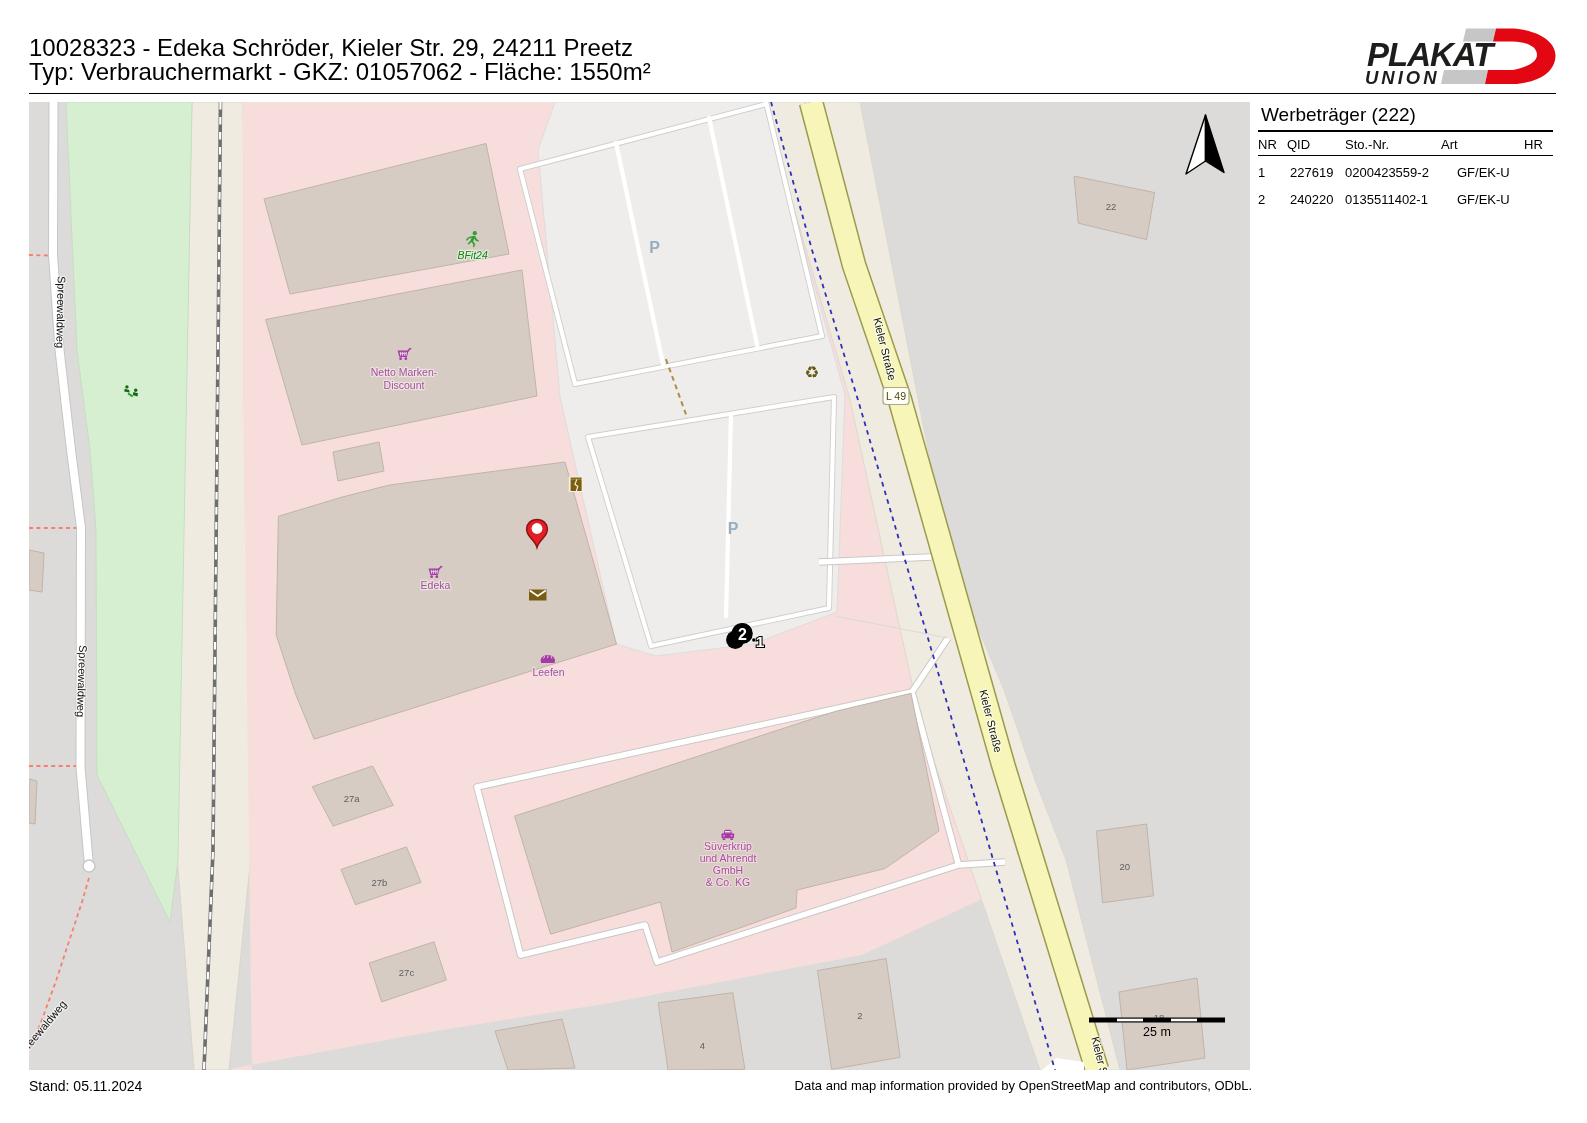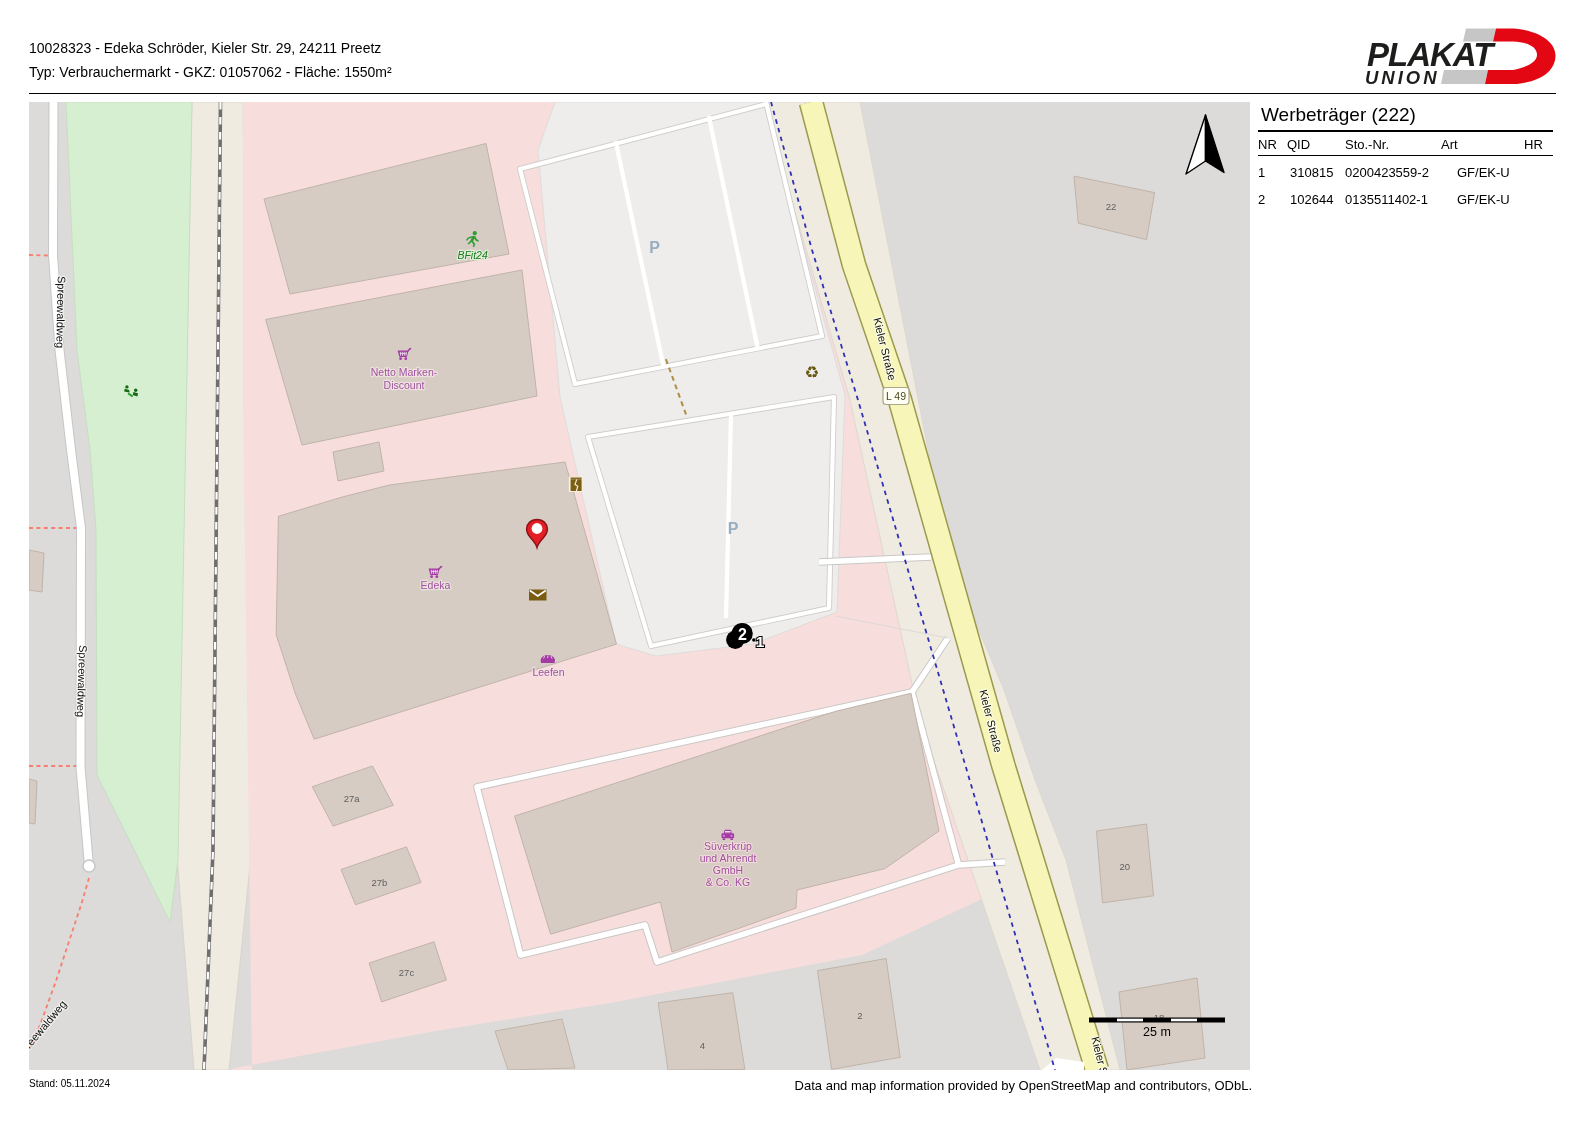--- a/index.html
+++ b/index.html
@@ -3,21 +3,21 @@
 <meta charset="utf-8">
 <style>
   html,body{margin:0;padding:0;}
   body{width:1587px;height:1123px;background:#ffffff;position:relative;
        font-family:"Liberation Sans", sans-serif;overflow:hidden;}
   .abs{position:absolute;}
 </style>
 </head>
 <body>
 
-<div class="abs" style="left:29px;top:36px;font-size:14px;line-height:24px;color:#000;">
+<div class="abs" style="left:29px;top:36px;font-size:24px;line-height:24px;color:#000;">
 10028323 - Edeka Schröder, Kieler Str. 29, 24211 Preetz<br>
 Typ: Verbrauchermarkt - GKZ: 01057062 - Fläche: 1550m²
 </div>
 
 <svg class="abs" style="left:1355px;top:20px;" width="210" height="70" viewBox="1355 20 210 70">
 
   <polygon points="1466,28.5 1496,28.5 1493,41.5 1463,41.5" fill="#c6c6c6"></polygon>
 
   <polygon points="1444,70 1488,70 1485,84 1441,84" fill="#c6c6c6"></polygon>
 
@@ -299,28 +299,28 @@
     <span class="abs" style="left:29px;text-align:right;">QID</span>
     <span class="abs" style="left:87px;">Sto.-Nr.</span>
     <span class="abs" style="left:183px;">Art</span>
     <span class="abs" style="left:266px;">HR</span>
   </div>
 
   <div class="abs" style="left:0;top:154.5px;width:295px;height:1.5px;background:#000;"></div>
 
   <div class="abs" style="left:0;top:165px;width:298px;font-size:13px;">
     <span class="abs" style="left:0px;">1</span>
-    <span class="abs" style="left:32px;">310815</span>
+    <span class="abs" style="left:32px;">227619</span>
     <span class="abs" style="left:87px;">0200423559-2</span>
     <span class="abs" style="left:199px;">GF/EK-U</span>
   </div>
 
   <div class="abs" style="left:0;top:192px;width:298px;font-size:13px;">
     <span class="abs" style="left:0px;">2</span>
-    <span class="abs" style="left:32px;">102644</span>
+    <span class="abs" style="left:32px;">240220</span>
     <span class="abs" style="left:87px;">0135511402-1</span>
     <span class="abs" style="left:199px;">GF/EK-U</span>
   </div>
 </div>
 
-<div class="abs" style="left:29px;top:1078px;font-size:10px;color:#000;">Stand: 05.11.2024</div>
+<div class="abs" style="left:29px;top:1078px;font-size:14px;color:#000;">Stand: 05.11.2024</div>
 
 <div class="abs" style="right:335px;top:1078px;white-space:nowrap;font-size:13px;color:#000;margin-left:34px;">Data and map information provided by OpenStreetMap and contributors, ODbL.</div>
 
 </body></html>

